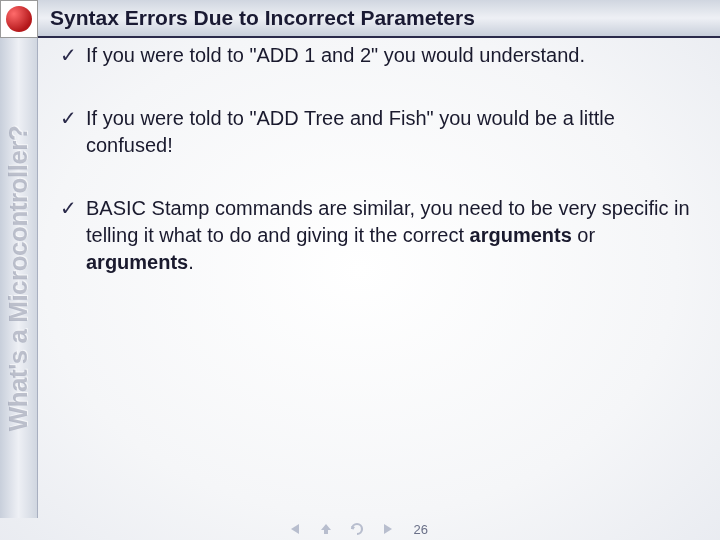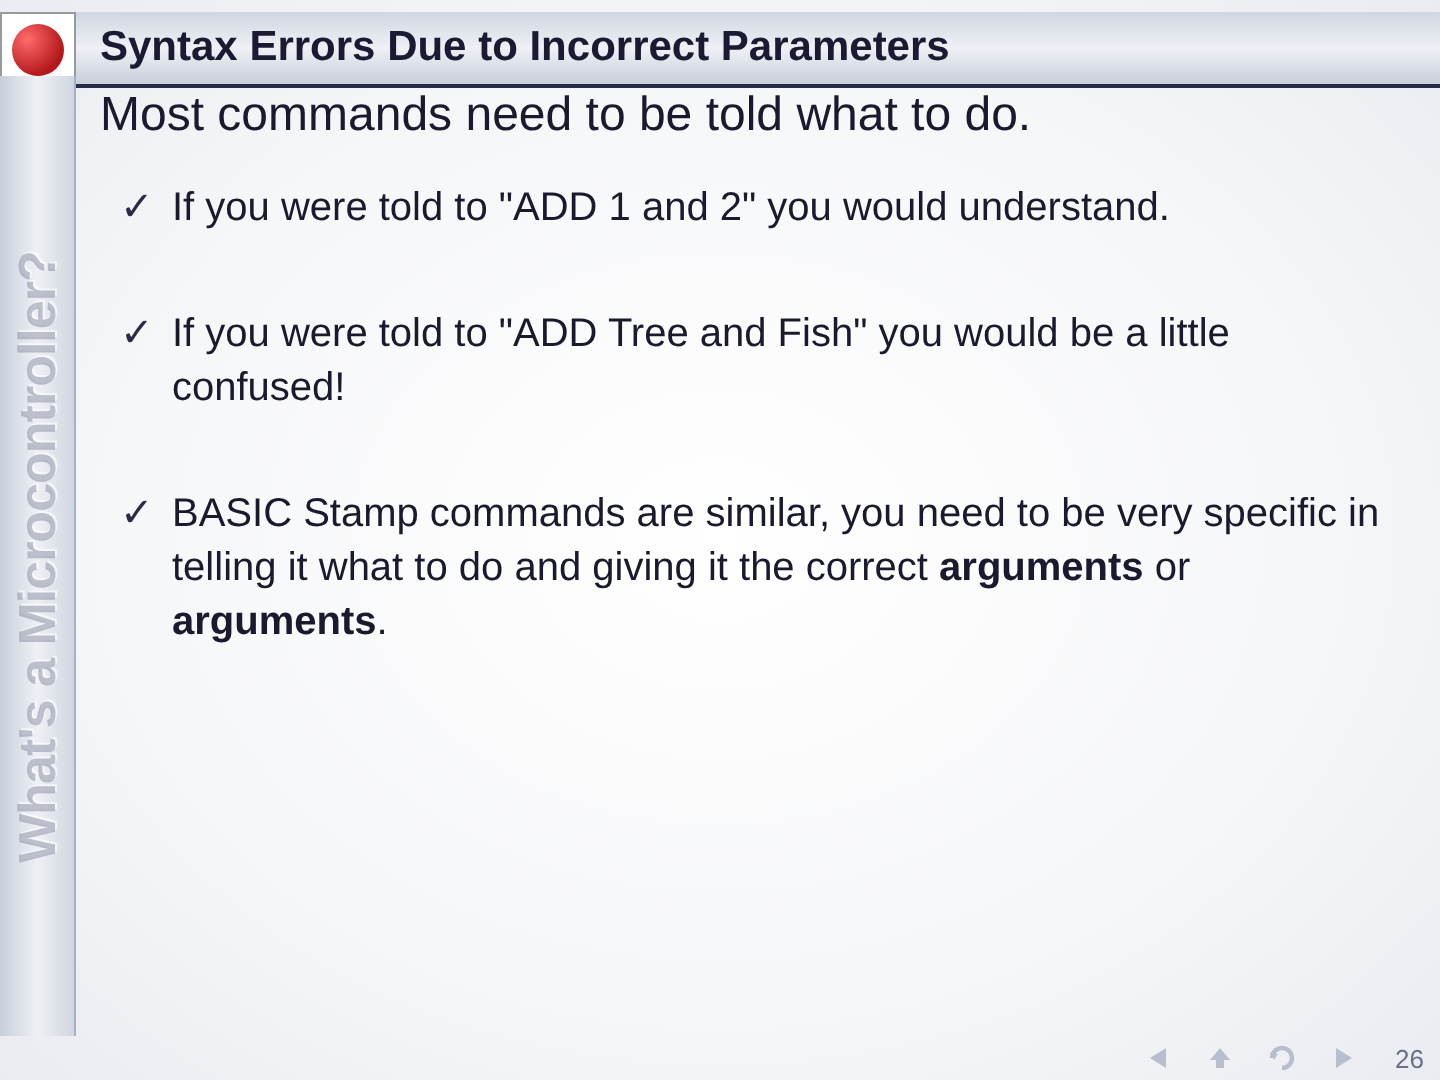--- a/index.html
+++ b/index.html
@@ -5,21 +5,21 @@
   * { box-sizing: border-box; margin: 0; padding: 0; }
   html, body { width: 720px; height: 540px; overflow: hidden; font-family: Verdana, Geneva, sans-serif; }
   .slide {
     width: 720px; height: 540px;
     background: radial-gradient(ellipse 900px 700px at 50% 50%, #ffffff 0%, #f5f6f8 35%, #e4e7ee 65%, #cfd4df 90%, #b8bfcf 100%);
     position: relative;
   }
 
   .header {
     position: absolute; top: 0; left: 0; right: 0; height: 50px;
-    display: flex; align-items: center;
+    display: flex; 
   }
   .logo {
     width: 38px; height: 38px; position: relative;
     background: #fff; border: 1px solid #999;
     display: flex; align-items: center; justify-content: center;
   }
   .logo-inner {
     width: 26px; height: 26px; border-radius: 50%;
     background: radial-gradient(circle at 30% 30%, #ff6b6b, #b4181b 70%);
     position: relative;
@@ -65,21 +65,21 @@
     margin-bottom: 36px; line-height: 1.35;
     position: relative; padding-left: 26px;
   }
   .bullets li .check {
     position: absolute; left: 0; top: 0;
     font-size: 20px; color: #2a2a4a;
   }
 
   .footer {
     position: absolute; bottom: 0; left: 0; right: 0; height: 22px;
-    display: flex; align-items: center; justify-content: flex-end;
+    display: flex; align-items: center; justify-content: center;
     padding-right: 8px; gap: 9px;
   }
   .nav-btn {
     width: 22px; height: 16px;
     display: inline-flex; align-items: center; justify-content: center;
     color: #9aa0b4; cursor: pointer;
   }
   .nav-btn svg { display: block; }
   .page-num {
     font-size: 13px; color: #6a7088;
@@ -98,21 +98,20 @@
     <div class="title-bar">
       <h1>Syntax Errors Due to Incorrect Parameters</h1>
     </div>
   </div>
 
   <div class="sidebar">
     <div class="sidebar-text">What's a Microcontroller?</div>
   </div>
 
   <div class="content">
-    <div class="intro">Most commands need to be told what to do.</div>
     <ul class="bullets">
       <li>
         <span class="check">✓</span>
         <span> If you were told to "ADD 1 and 2" you would understand.</span>
       </li>
       <li>
         <span class="check">✓</span>
         <span>If you were told to "ADD Tree and Fish" you would be a little confused!</span>
       </li>
       <li>

